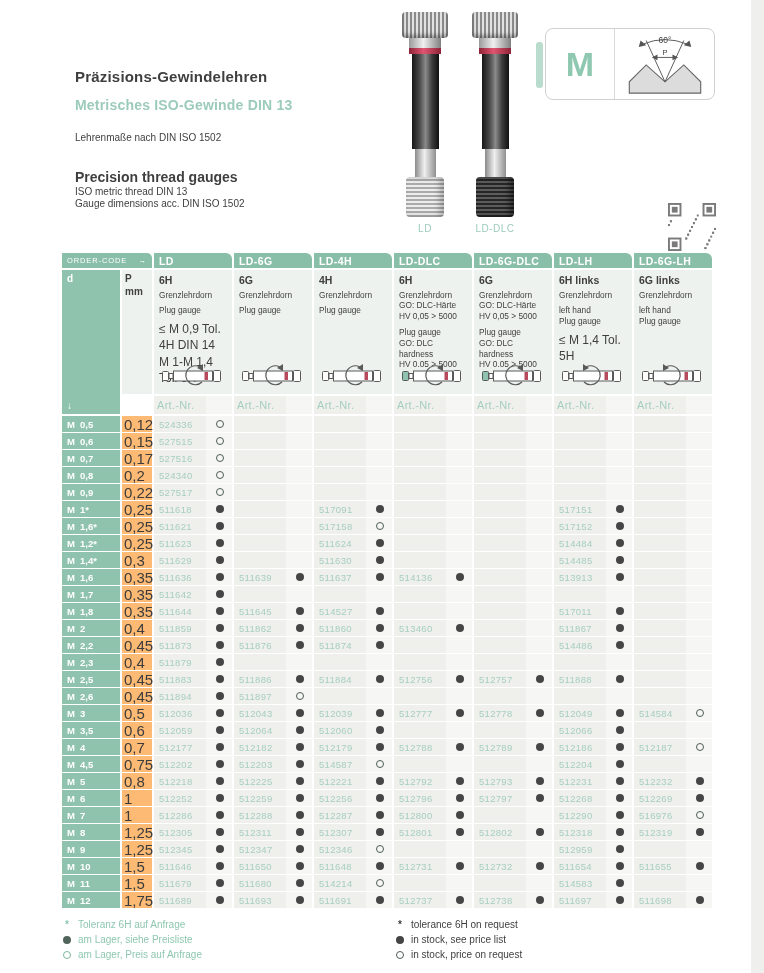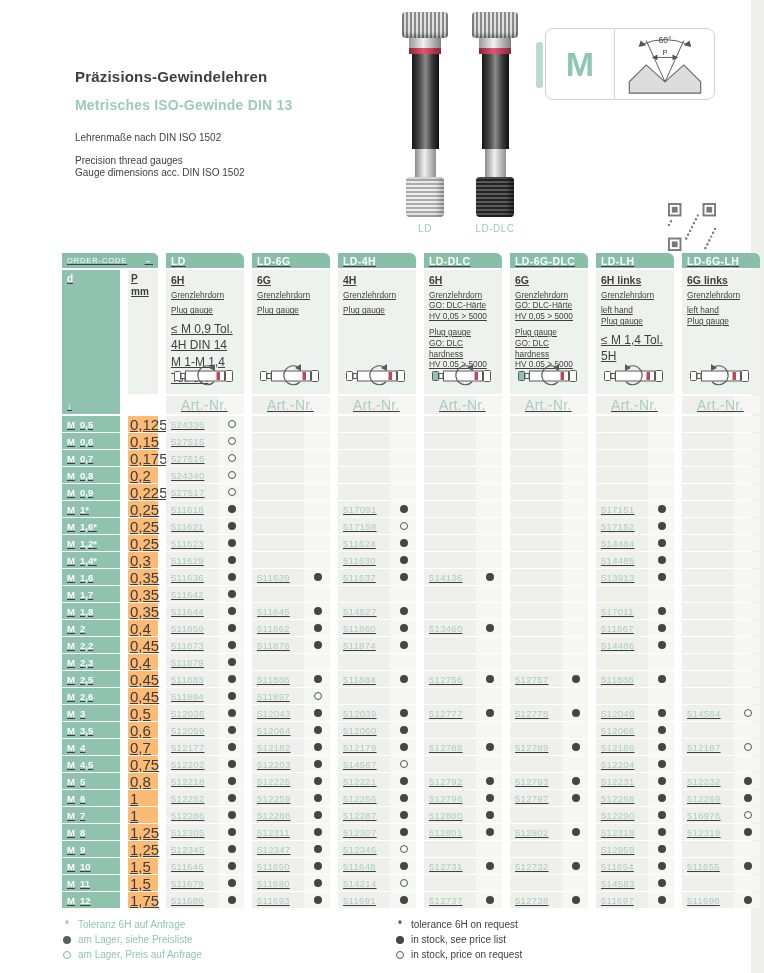--- a/index.html
+++ b/index.html
@@ -4,21 +4,21 @@
 <style>
   html,body{margin:0;padding:0;}
   body{width:764px;height:973px;background:#fff;font-family:"Liberation Sans",sans-serif;color:#3f3f3f;position:relative;overflow:hidden;}
   .scan-edge{position:absolute;right:0;top:0;width:13px;height:100%;background:#efefed;}
 
   
   .head-block{position:absolute;left:75px;top:60px;width:300px;}
   .t-de{font-size:15px;font-weight:bold;letter-spacing:.2px;margin-top:8px;}
   .t-sub{font-size:14px;font-weight:bold;color:#9ccbba;margin-top:12px;letter-spacing:.2px;}
   .t-note{font-size:10px;margin-top:19px;}
-  .t-en{font-size:10px;font-weight:normal;margin-top:12px;}
+  .t-en{font-size:14px;font-weight:bold;margin-top:26px;}
   .t-en2{font-size:10px;margin-top:1px;}
 
   
   .gauges{position:absolute;left:396px;top:12px;display:flex;gap:12px;}
   .gauge{width:58px;display:flex;flex-direction:column;align-items:center;}
   .g-cap{width:46px;height:26px;border-radius:4px;background:repeating-linear-gradient(90deg,#8a8a8a 0 2px,#e2e2e2 2px 4px);box-shadow:inset 0 -3px 4px rgba(0,0,0,.35);}
   .g-collar{width:32px;height:10px;background:linear-gradient(90deg,#9a9a9a,#f0f0f0 45%,#808080);}
   .g-ring{width:32px;height:6px;background:linear-gradient(90deg,#8e2438,#e05570 45%,#8e2438);}
   .g-body{width:27px;height:95px;background:linear-gradient(90deg,#161616,#4a4a4a 28%,#8a8a8a 50%,#3a3a3a 75%,#101010);}
   .g-neck{width:21px;height:28px;background:linear-gradient(90deg,#8a8a8a,#efefef 45%,#909090);}
@@ -32,34 +32,34 @@
   .m-box{position:absolute;left:545px;top:28px;width:168px;height:70px;border:1px solid #cdd2cd;border-radius:8px;background:#fff;display:flex;align-items:stretch;}
   .m-left{width:68px;display:flex;align-items:center;justify-content:center;border-right:1px solid #d9d9d9;}
   .m-letter{font-size:34px;font-weight:bold;color:#8fc8b0;}
   .m-right{flex:1;display:flex;align-items:center;justify-content:center;}
 
   
   .qr{position:absolute;left:668px;top:203px;width:48px;height:48px;}
 
   
   .tbl{position:absolute;left:62px;top:253px;width:650px;}
-  .grid{display:grid;grid-template-columns:58px 30px repeat(7,78px);column-gap:8px;text-decoration:underline;}
+  .grid{display:grid;grid-template-columns:58px 30px repeat(7,78px);column-gap:2px;}
   .titles{margin-bottom:2px;}
   .oc-bar{grid-column:1 / span 2;height:15px;background:#89bfa8;color:#fff;font-size:7.5px;letter-spacing:.9px;display:flex;align-items:center;justify-content:space-between;padding:0 5px;border-top-right-radius:5px;}
   .tbar{height:15px;background:#89bfa8;color:#fff;font-weight:bold;font-size:10.5px;letter-spacing:.4px;display:flex;align-items:center;padding:0 5px;border-top-right-radius:6px;}
   .headg{grid-template-rows:124px 18px;row-gap:2px;}
   .dcell{grid-row:1 / span 2;background:#8fc3ad;color:#fff;font-size:10px;font-weight:bold;padding:3px 5px;display:flex;flex-direction:column;justify-content:space-between;}
   .pcell{background:#edf2ee;font-size:10px;font-weight:bold;padding:3px 3px;line-height:1.25;}
   .spacer{background:#fff;}
   .info{background:#edf2ee;padding:4px 5px 19px;font-size:8.3px;line-height:1.3;position:relative;}
   .info .tol{font-weight:bold;font-size:10.5px;margin-bottom:2px;}
   .info .g2{margin-top:5px;}
   .info .note{font-size:12px;margin-top:5px;line-height:1.35;}
   .info .icon{position:absolute;bottom:2px;left:50%;transform:translateX(-50%);}
-  .artnr-lbl{background:linear-gradient(90deg,#efefec 0 52px,#f6f6f4 52px);color:#a6cfc0;font-size:14px;display:flex;align-items:center;padding-left:15px;letter-spacing:.3px;}
+  .artnr-lbl{background:linear-gradient(90deg,#efefec 0 52px,#f6f6f4 52px);color:#a6cfc0;font-size:11px;display:flex;align-items:center;padding-left:3px;letter-spacing:.3px;}
   .bodyg{grid-auto-rows:16px;row-gap:1px;margin-top:2px;}
   .rlabel{background:#8fc3ad;color:#fff;font-size:9.5px;font-weight:bold;display:flex;align-items:center;padding-left:5px;}
   .rlabel .mm{width:13px;}
   .pv{background:#fdba74;color:#3c3c3c;font-size:15px;display:flex;align-items:center;padding-left:2px;}
   .cell{background:linear-gradient(90deg,#efefec 0 52px,#f6f6f4 52px);display:flex;align-items:center;}
   .cell .nr{flex:1;padding-left:5px;font-size:9.5px;color:#a6cfc0;letter-spacing:.3px;}
   .cell .ds{width:24px;display:flex;justify-content:center;align-items:center;}
   .dot-f{width:8px;height:8px;border-radius:50%;background:#454545;}
   .dot-o{width:6px;height:6px;border-radius:50%;border:1.4px solid #4e5d56;background:transparent;}
 
@@ -75,20 +75,21 @@
 </head>
 <body>
 
 <div class="scan-edge"></div>
 
 <div class="head-block">
   <div class="t-de">Präzisions-Gewindelehren</div>
   <div class="t-sub">Metrisches ISO-Gewinde DIN 13</div>
   <div class="t-note">Lehrenmaße nach DIN ISO 1502</div>
   <div class="t-en">Precision thread gauges</div>
+  <div class="t-en2">ISO metric thread DIN 13</div>
   <div class="t-en2">Gauge dimensions acc. DIN ISO 1502</div>
 </div>
 
 <div class="gauges">
   <div class="gauge">
     <div class="g-cap"></div>
     <div class="g-collar"></div>
     <div class="g-ring"></div>
     <div class="g-body"></div>
     <div class="g-neck"></div>

